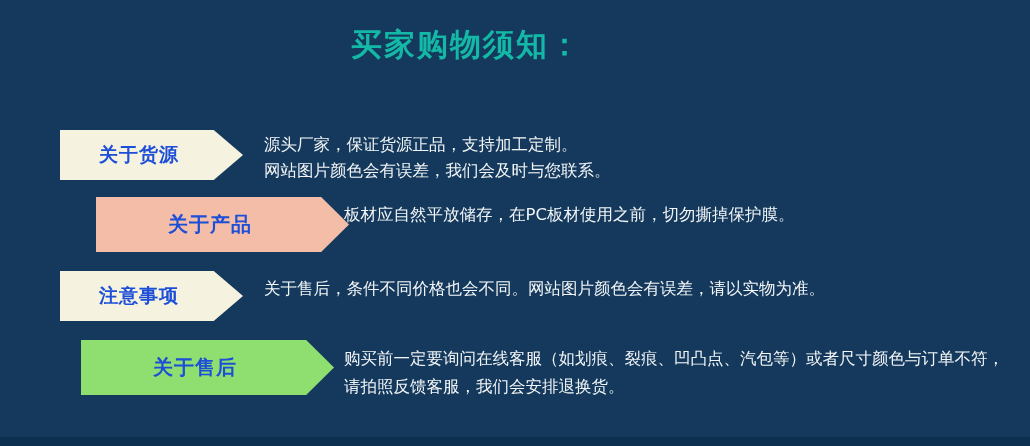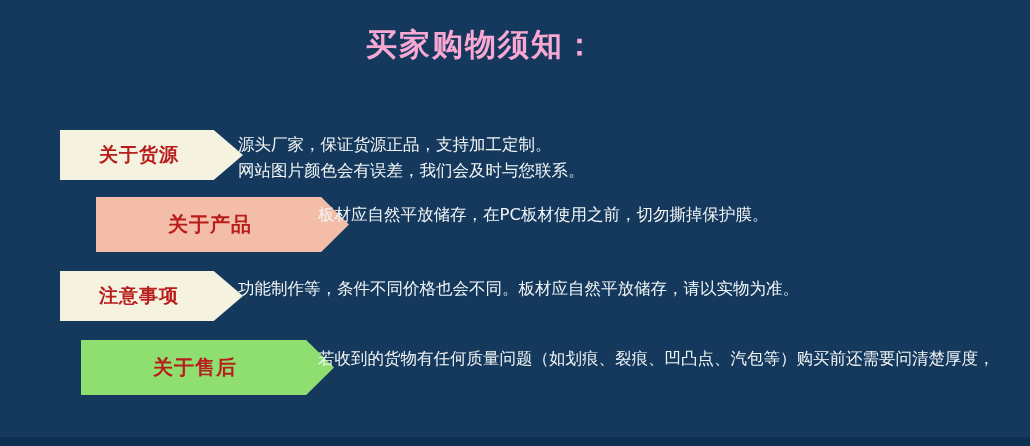--- a/index.html
+++ b/index.html
@@ -10,37 +10,37 @@
   }
   .page {
     position: relative;
     width: 1030px;
     height: 446px;
     background: #14395c;
     overflow: hidden;
   }
   .title {
     position: absolute;
-    left: 366px;
+    left: 351px;
     top: 24px;
     font-size: 31px;
     font-weight: bold;
-    color: #f9a8d4;
+    color: #14b8a6;
     letter-spacing: 2px;
     white-space: nowrap;
   }
   .row { position: absolute; left: 0; top: 0; width: 100%; }
   .arrow {
     position: absolute;
     left: 60px;
     display: flex;
     align-items: center;
     justify-content: center;
     font-weight: bold;
-    color: #b91c1c;
+    color: #1d4ed8;
     letter-spacing: 1px;
   }
   .arrow-small {
     width: 158px;
     height: 50px;
     font-size: 19px;
     padding-right: 25px;
     clip-path: polygon(0 0, 84% 0, 100% 50%, 84% 100%, 0 100%);
     background: #f5f3df;
   }
@@ -49,20 +49,21 @@
     height: 55px;
     font-size: 20px;
     padding-right: 25px;
     clip-path: polygon(0 0, 89% 0, 100% 50%, 89% 100%, 0 100%);
   }
   .text-block {
     position: absolute;
     color: #f2f5f7;
     font-size: 16.5px;
     white-space: nowrap;
+    margin-left: 26px;
   }
   .text-block .line { line-height: 26px; }
   .row2 .text-block .line, .row4 .text-block .line { line-height: 28px; }
 
   .row1 .arrow { top: 130px; }
   .row1 .text-block { left: 238px; top: 132px; }
 
   .row2 .arrow { top: 197px; background: #f3bda7; margin-left: 36px; }
   .row2 .text-block { left: 318px; top: 201px; }
 
@@ -99,26 +100,27 @@
   <div class="row row2">
     <div class="arrow arrow-large" style="background-color: rgb(243, 189, 167);">关于产品</div>
     <div class="text-block">
       <div class="line">板材应自然平放储存，在PC板材使用之前，切勿撕掉保护膜。</div>
     </div>
   </div>
 
   <div class="row row3">
     <div class="arrow arrow-small" style="background-color: rgb(245, 243, 223);">注意事项</div>
     <div class="text-block">
-      <div class="line">功能制作等，条件不同价格也会不同。板材应自然平放储存，请以实物为准。</div>
+      <div class="line">关于售后，条件不同价格也会不同。网站图片颜色会有误差，请以实物为准。</div>
     </div>
   </div>
 
   <div class="row row4">
     <div class="arrow arrow-large" style="background-color: rgb(143, 223, 112);">关于售后</div>
     <div class="text-block">
-      <div class="line">若收到的货物有任何质量问题（如划痕、裂痕、凹凸点、汽包等）购买前还需要问清楚厚度，</div>
+      <div class="line">购买前一定要询问在线客服（如划痕、裂痕、凹凸点、汽包等）或者尺寸颜色与订单不符，</div>
+      <div class="line">请拍照反馈客服，我们会安排退换货。</div>
     </div>
   </div>
 
   <div class="bottom-bar"></div>
 
 </div>
 
 </body></html>

